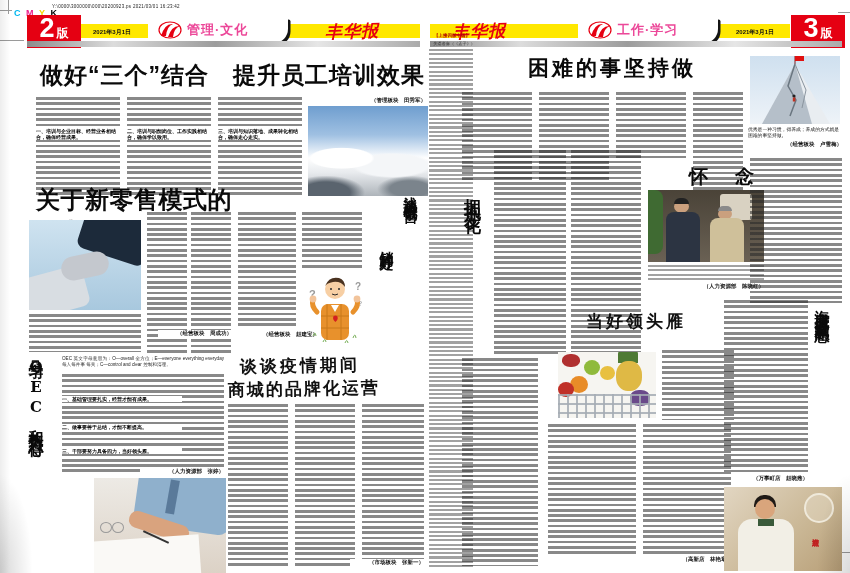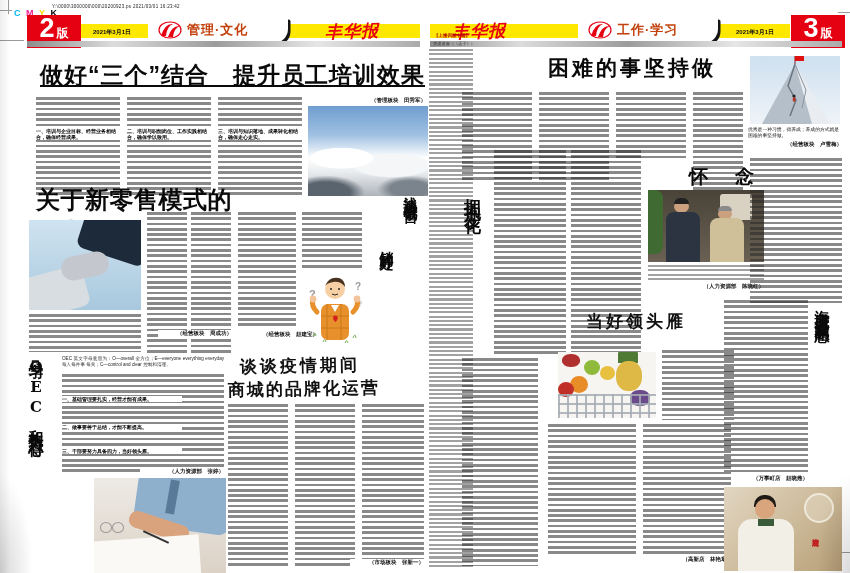--- a/index.html
+++ b/index.html
@@ -17,21 +17,21 @@
   .byline{font-size:5.5px;font-weight:bold;color:#111;background:#fff;text-align:right;}
   .lead{font-size:4.6px;line-height:1.3;color:#222;text-align:justify;}
   .caption{font-size:4.8px;line-height:1.3;color:#111;}
   .page-box{background:#e50012;color:#fff;display:flex;align-items:baseline;justify-content:center;gap:2px;}
   .page-num{font-size:27px;font-weight:900;line-height:1;}
   .page-ban{font-size:12px;font-weight:900;}
   .yellow-bar{background:#ffe800;}
   .date-txt{font-size:6px;font-weight:bold;color:#111;}
   .white-tab{background:#fff;border-radius:2px 2px 14px 2px;box-shadow:2.5px 2.5px 0 #151515;
              display:flex;align-items:center;gap:5px;padding:0 10px;}
-  .section-label{color:#c2410c;font-weight:900;font-size:13px;letter-spacing:1px;white-space:nowrap;}
+  .section-label{color:#ec4899;font-weight:900;font-size:13px;letter-spacing:1px;white-space:nowrap;}
   .masthead{color:#e60012;font-weight:bold;font-style:italic;font-size:17px;
             font-family:"DejaVu Serif",serif;transform:rotate(-1.5deg);letter-spacing:1px;white-space:nowrap;}
   .gray-strip{background:linear-gradient(90deg,#8d8d8d,#dcdcdc 22%,#9c9c9c 48%,#e6e6e6 74%,#aaaaaa);}
   .photo{overflow:hidden;}
   .mark{background:#9a9a9a;}
   .cmyk span{font-size:9px;font-weight:900;letter-spacing:1px;}
   .fileinfo{font-size:4.5px;color:#222;letter-spacing:.3px;}
   .corner-shade{pointer-events:none;}
 </style>
 </head>
@@ -80,21 +80,21 @@
     </svg>
     <span class="section-label">工作·学习</span>
   </div>
   <div class="abs date-txt" style="left:736px;top:28px;">2021年3月1日</div>
   <div class="abs page-box" style="left:791px;top:15px;width:54px;height:33px;">
     <span class="page-num">3</span>
     <span class="page-ban">版</span>
   </div>
   <div class="abs gray-strip" style="left:430px;top:41px;width:412px;height:6px;"></div>
 
-  <div class="abs headline" style="left:40px;top:60px;width:385px;font-size:23px;letter-spacing:1px;text-align:right;text-decoration:underline;">做好“三个”结合　提升员工培训效果</div>
+  <div class="abs headline" style="left:40px;top:60px;width:385px;font-size:23px;letter-spacing:1px;text-align:right;">做好“三个”结合　提升员工培训效果</div>
   <div class="abs tx" style="left:36px;top:97px;width:84px;height:100px;"></div>
   <div class="abs tx" style="left:127px;top:97px;width:84px;height:100px;"></div>
   <div class="abs tx" style="left:218px;top:97px;width:84px;height:100px;"></div>
   <div class="abs subhead" style="left:36px;top:128px;width:84px;">一、培训与企业目标、经营业务相结合，确保经营成果。</div>
   <div class="abs subhead" style="left:127px;top:128px;width:84px;">二、培训与职能岗位、工作实践相结合，确保学以致用。</div>
   <div class="abs subhead" style="left:218px;top:128px;width:84px;">三、培训与知识落地、成果转化相结合，确保走心走实。</div>
   <div class="abs byline" style="left:308px;top:97px;width:118px;">（管理板块　田秀军）</div>
   <div class="abs photo" style="left:308px;top:106px;width:120px;height:90px;
        background:
          radial-gradient(ellipse 55px 18px at 28% 58%, #ffffff 55%, transparent 60%),
@@ -162,21 +162,21 @@
   <div class="abs callig" style="left:228px;top:377px;width:200px;font-size:17px;letter-spacing:2px;transform:rotate(-1deg);">商城的品牌化运营</div>
   <div class="abs tx" style="left:228px;top:404px;width:60px;height:162px;"></div>
   <div class="abs tx" style="left:295px;top:404px;width:60px;height:162px;"></div>
   <div class="abs tx" style="left:362px;top:404px;width:62px;height:162px;"></div>
   <div class="abs byline" style="left:350px;top:559px;width:74px;">（市场板块　张新一）</div>
 
   <div class="abs" style="left:429px;top:33px;width:46px;font-size:4.5px;font-weight:bold;color:#b00000;text-align:center;">【上接四版中缝】</div>
   <div class="abs" style="left:429px;top:41px;width:46px;font-size:4.2px;color:#333;text-align:right;">失道者寡（《孟子》）</div>
   <div class="abs tx-sm" style="left:429px;top:49px;width:44px;height:518px;"></div>
 
-  <div class="abs headline" style="left:548px;top:54px;width:200px;font-size:21px;letter-spacing:3px;font-family:'DejaVu Serif',serif;">困难的事坚持做</div>
+  <div class="abs headline" style="left:528px;top:54px;width:200px;font-size:21px;letter-spacing:3px;font-family:'DejaVu Serif',serif;">困难的事坚持做</div>
   <div class="abs tx" style="left:462px;top:92px;width:70px;height:88px;"></div>
   <div class="abs tx" style="left:539px;top:92px;width:70px;height:88px;"></div>
   <div class="abs tx" style="left:616px;top:92px;width:70px;height:68px;"></div>
   <div class="abs tx" style="left:693px;top:92px;width:50px;height:100px;"></div>
   <div class="abs photo" style="left:750px;top:56px;width:90px;height:68px;background:linear-gradient(180deg,#cfe0ef,#eef3f8);">
     <svg width="90" height="68" viewBox="0 0 90 68">
       <polygon points="45,8 80,68 12,68" fill="#e9edf1"></polygon>
       <polygon points="45,8 62,68 12,68" fill="#b5bfc9"></polygon>
       <path d="M45,8 L38,30 L46,44 L40,60" stroke="#6a7680" stroke-width="1.5" fill="none"></path>
       <path d="M45,8 L56,34 L52,52" stroke="#8a949e" stroke-width="1" fill="none"></path>

